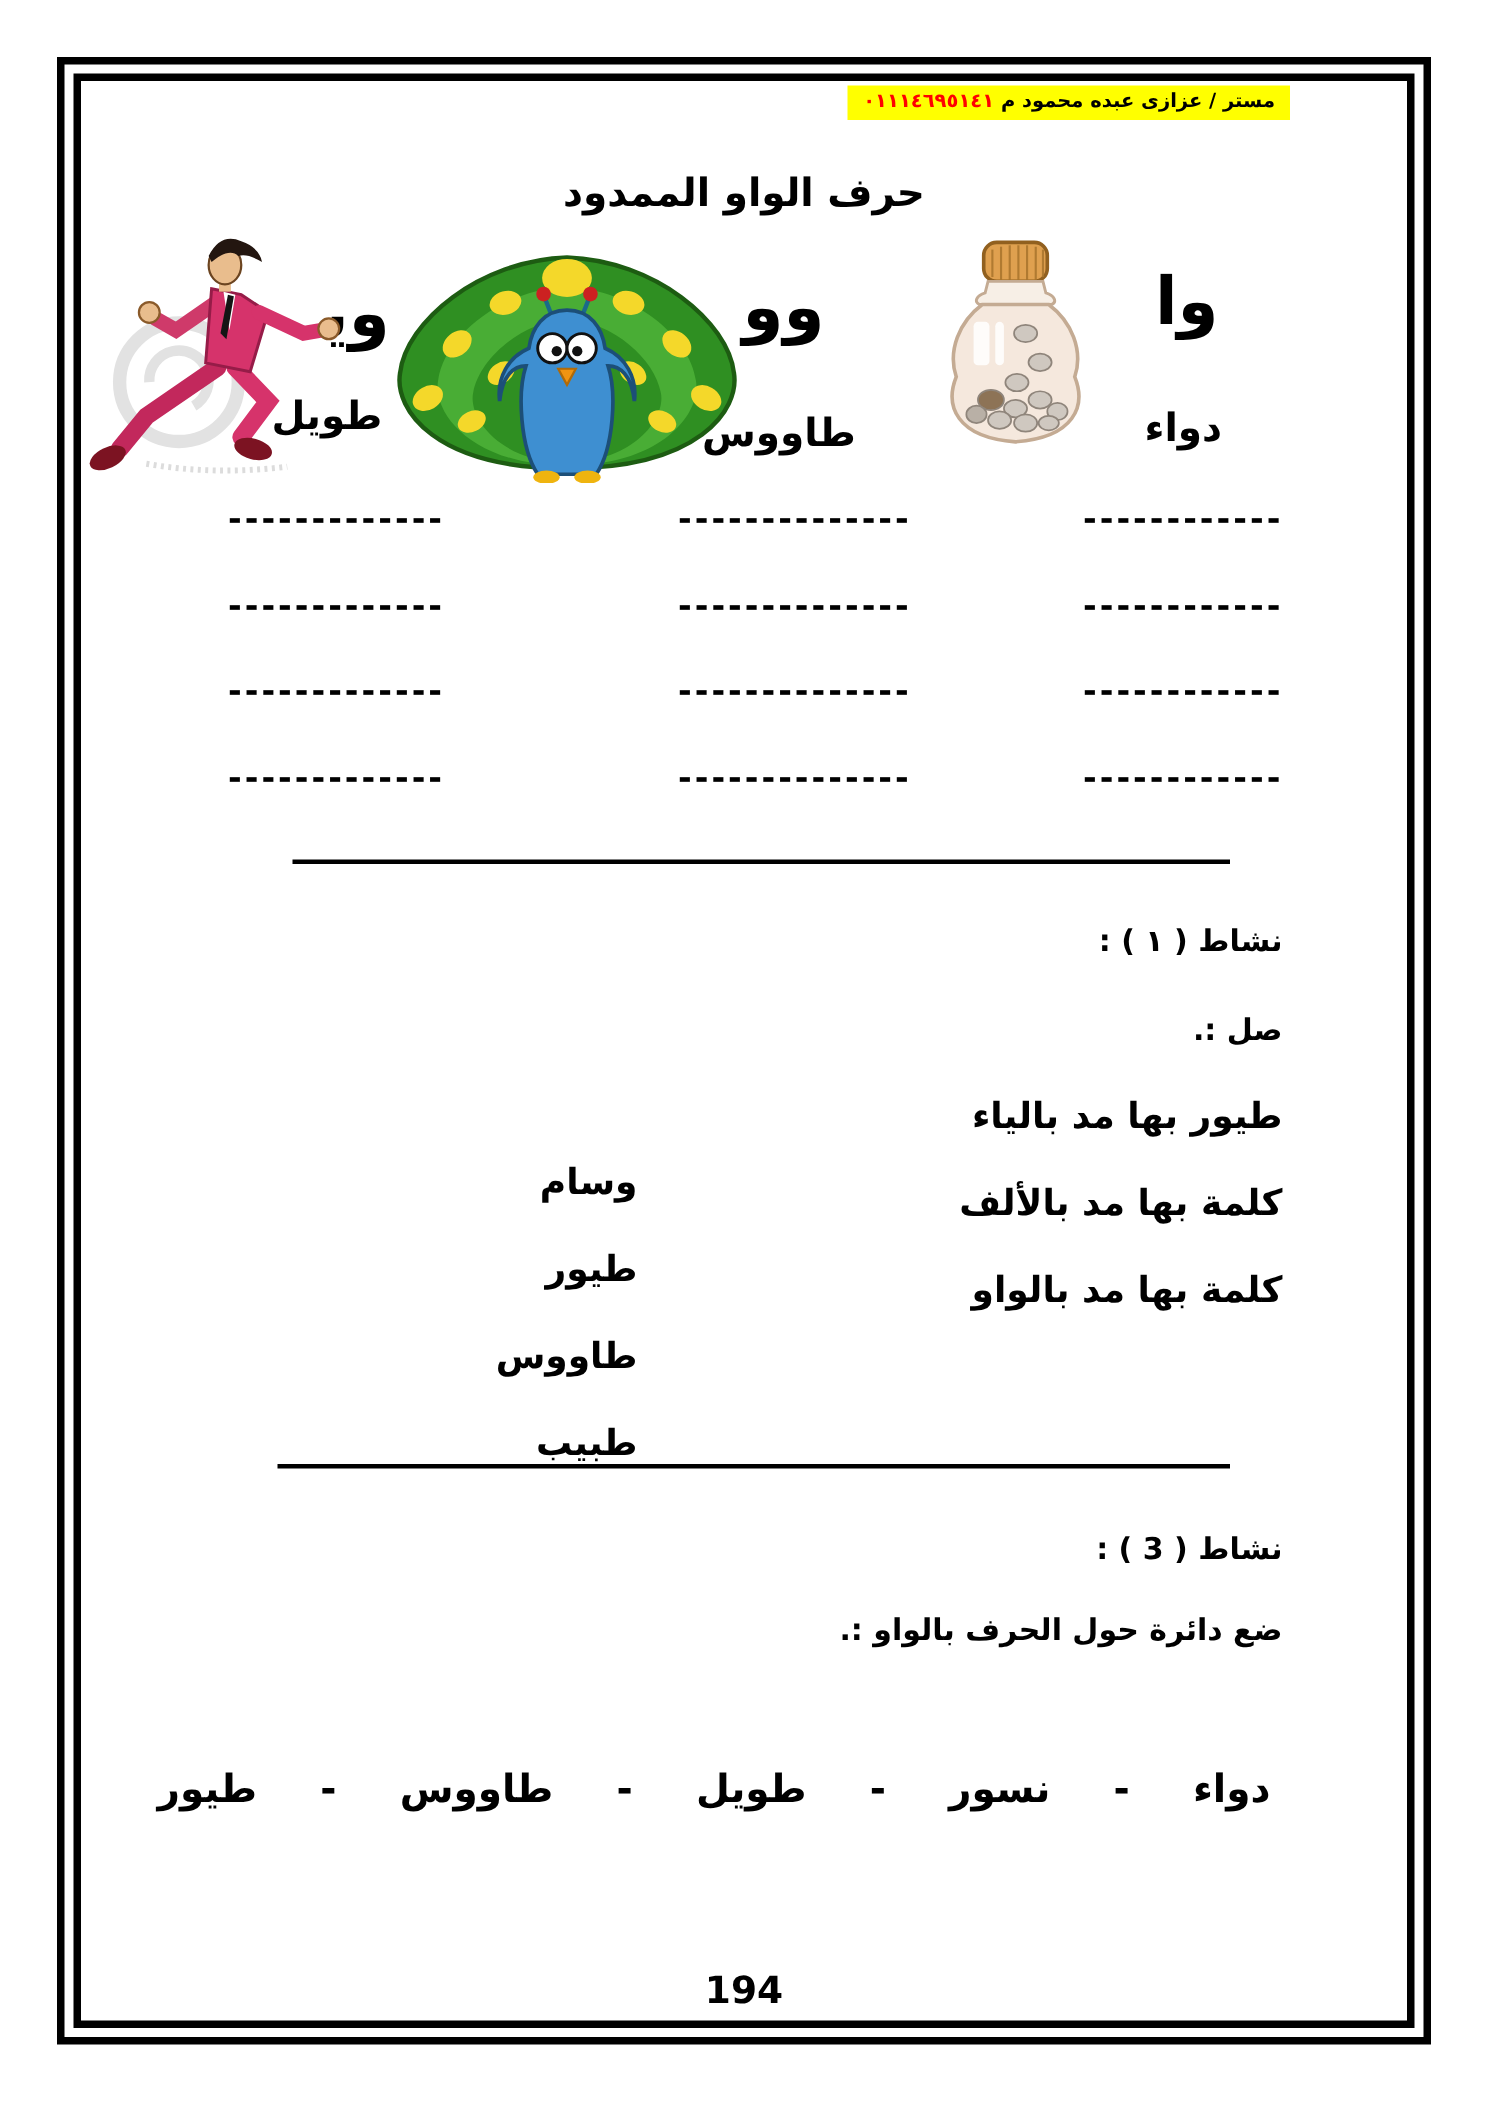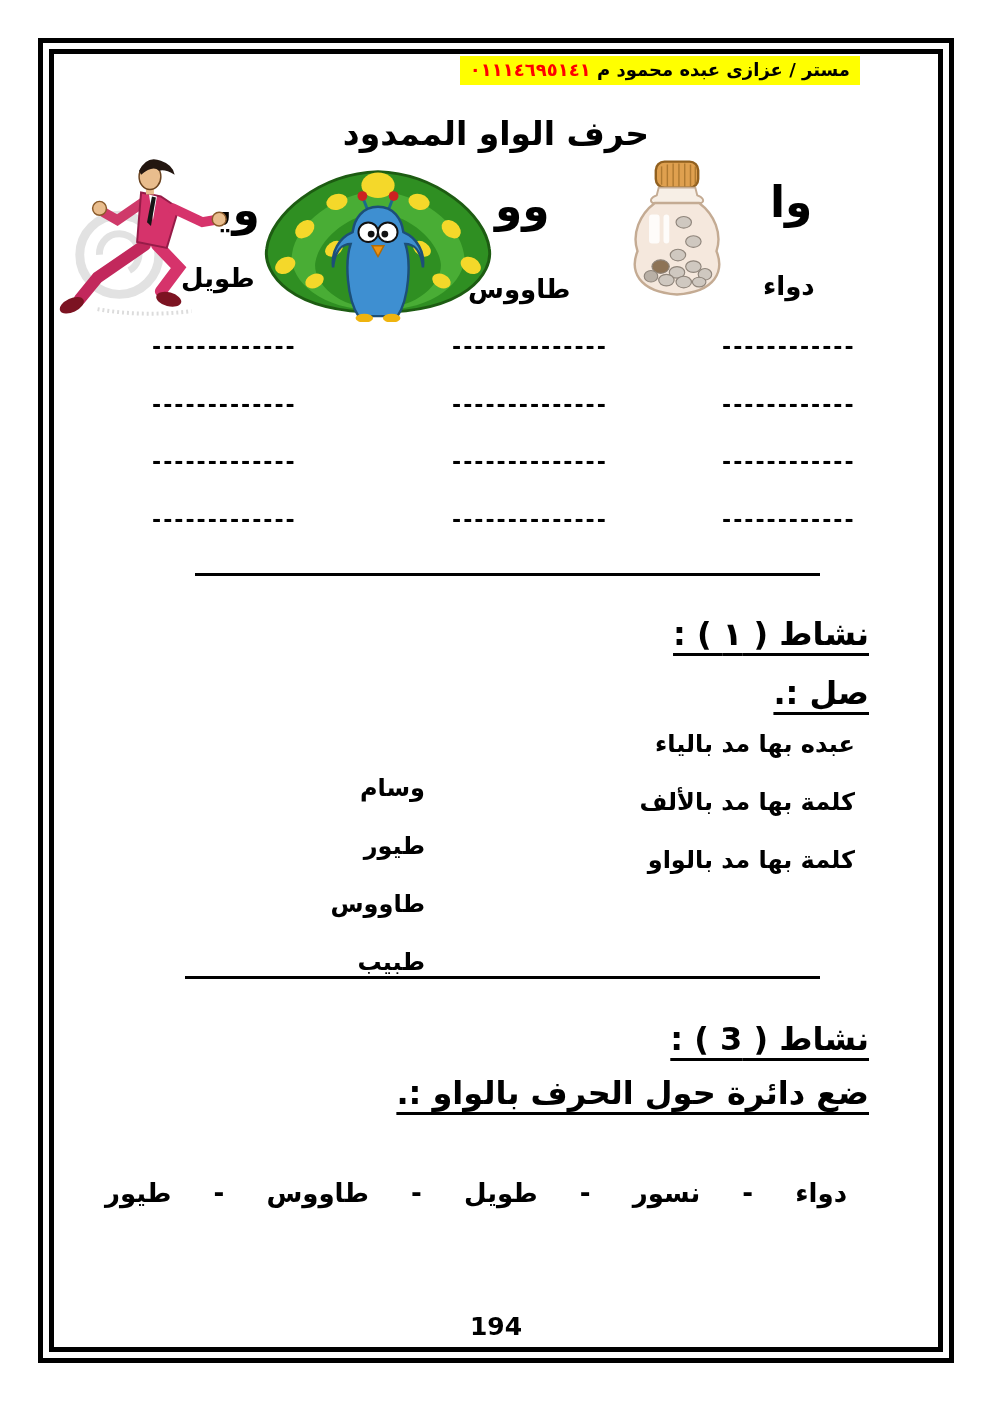--- a/index.html
+++ b/index.html
@@ -6,23 +6,23 @@
   body{
     width:992px;height:1403px;position:relative;background:#ffffff;
     font-family:"DejaVu Sans",sans-serif;font-weight:700;color:#000;
     overflow:hidden;
   }
   
   .frame-outer{position:absolute;left:38px;top:38px;right:38px;bottom:40px;border:5px solid #000;}
   .frame-inner{position:absolute;left:49px;top:49px;right:49px;bottom:51px;border:5px solid #000;}
   
   .header{position:absolute;top:56px;right:132px;direction:rtl;}
-  .header .hl{display:inline-block;padding:3px 10px 5px 10px;font-size:18px;}
-  
-  .title{position:absolute;top:114px;left:0;right:0;text-align:center;font-size:33px;direction:rtl;}
+  .header .hl{display:inline-block;padding:3px 10px 5px 10px;font-size:13px;}
+  
+  .title{position:absolute;top:114px;left:0;right:0;text-align:center;font-size:26px;direction:rtl;}
   
   .bigletter{position:absolute;font-size:44px;line-height:1;direction:rtl;}
   .cardword{position:absolute;font-size:26px;direction:rtl;}
   #bl-wa{top:180px;left:770px;}
   #bl-ww{top:184px;left:495px;}
   #bl-wy{top:188px;left:201px;text-align:center;}
   #cw-dawaa{top:271px;left:763px;}
   #cw-tawoos{top:274px;left:468px;}
   #cw-taweel{top:263px;left:181px;}
   #img-jar{position:absolute;top:158px;left:624px;}
@@ -33,22 +33,22 @@
   .dash-row .dash{position:absolute;font-size:22px;letter-spacing:2px;white-space:nowrap;}
   .dash.c-right{left:722px;}
   .dash.c-mid{left:452px;}
   .dash.c-left{left:152px;}
   #dr1{top:334px;} #dr2{top:392px;} #dr3{top:449px;} #dr4{top:507px;}
   
   .divider{position:absolute;height:3px;background:#000;}
   #div1{left:195px;width:625px;top:573px;}
   #div2{left:185px;width:635px;top:976px;}
   
-  .act-heading{position:absolute;right:123px;font-size:32px;direction:rtl;
-    text-decoration:underline;text-decoration-thickness:2.5px;text-underline-offset:8px;}
+  .act-heading{position:absolute;right:137px;font-size:20px;direction:rtl;
+    text-decoration-thickness:2.5px;text-underline-offset:8px;}
   #act1-h{top:615px;}
   #act1-sub{top:674px;}
   #act2-h{top:1020px;}
   #act2-ins{top:1074px;}
   
   .pair-row{position:absolute;left:57px;right:57px;height:34px;}
   .pair-row .prompt{position:absolute;right:80px;font-size:24px;direction:rtl;white-space:nowrap;}
   .pair-row .answer{position:absolute;right:510px;font-size:24px;direction:rtl;white-space:nowrap;margin-top:44px;}
   #pr1{top:730px;} #pr2{top:788px;} #pr3{top:846px;} #pr4{top:904px;}
   
@@ -185,21 +185,21 @@
   <span class="dash c-mid">--------------</span>
   <span class="dash c-left">-------------</span>
 </div>
 
 <div class="divider" id="div1"></div>
 
 <div class="act-heading" id="act1-h">نشاط ( ١ ) :</div>
 <div class="act-heading" id="act1-sub">صل :.</div>
 
 <div class="pair-row" id="pr1">
-  <span class="prompt">عبده بها مد بالياء</span>
+  <span class="prompt">طيور بها مد بالياء</span>
   <span class="answer">وسام</span>
 </div>
 <div class="pair-row" id="pr2">
   <span class="prompt">كلمة بها مد بالألف</span>
   <span class="answer">طيور</span>
 </div>
 <div class="pair-row" id="pr3">
   <span class="prompt">كلمة بها مد بالواو</span>
   <span class="answer">طاووس</span>
 </div>

